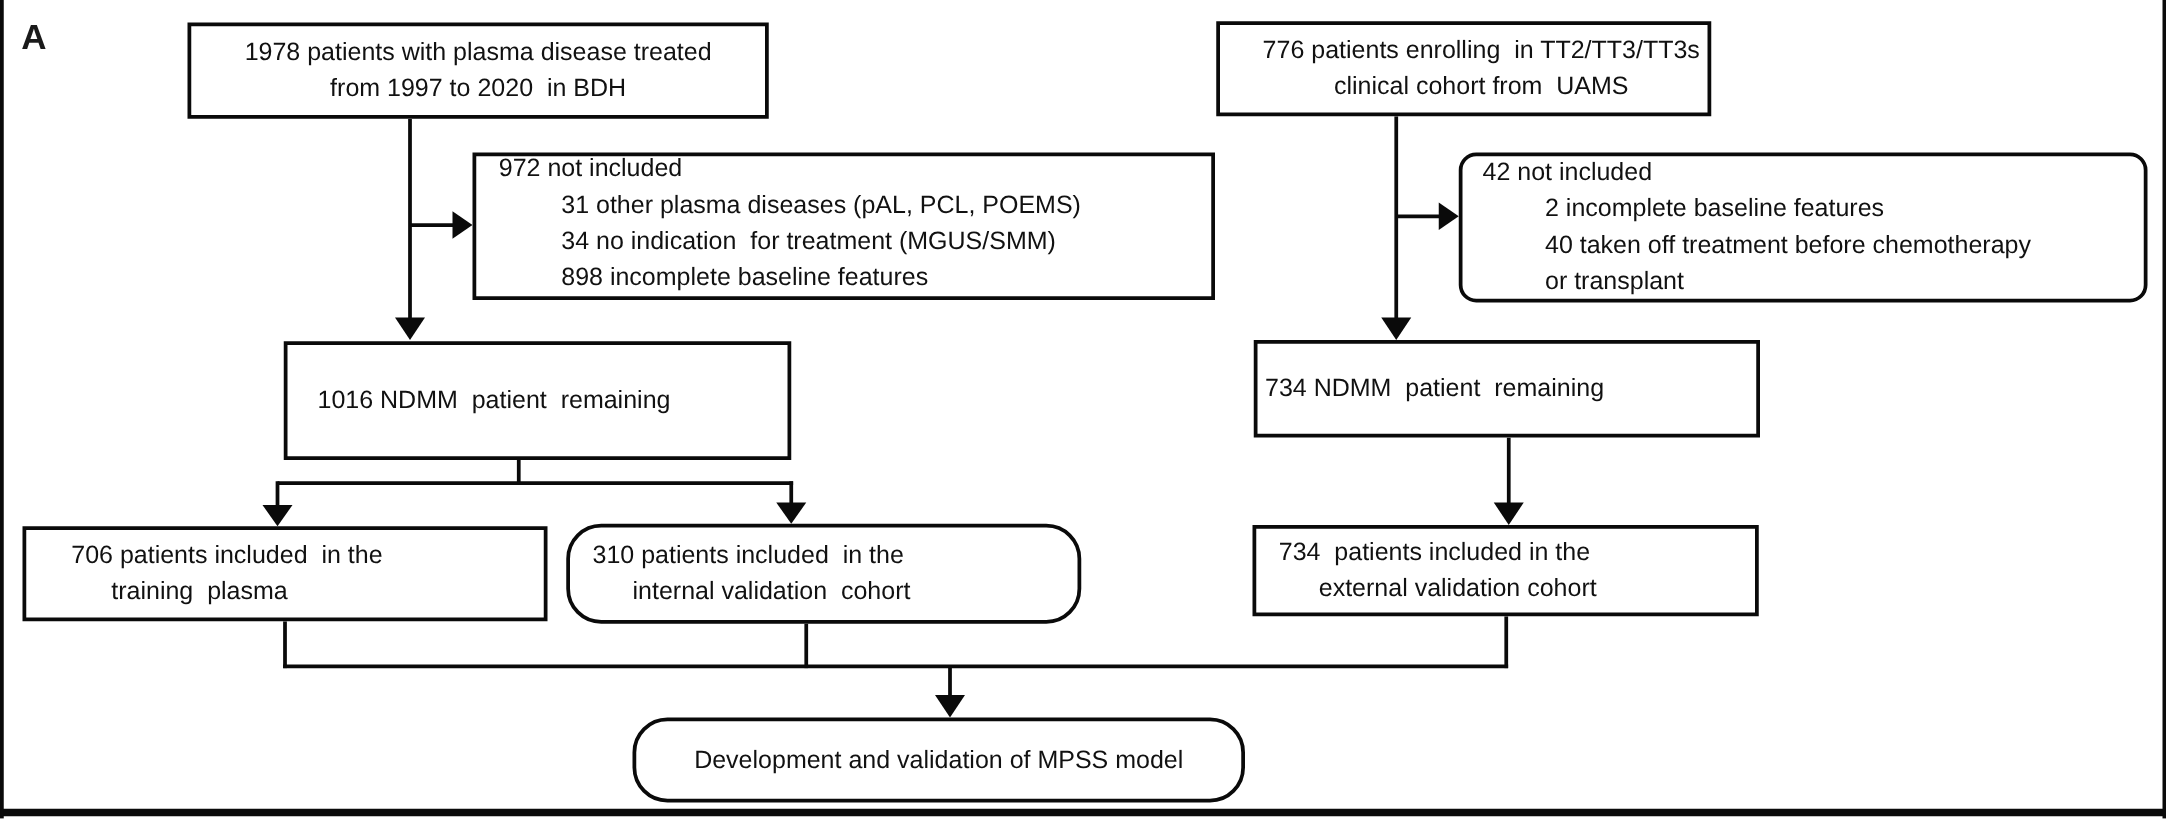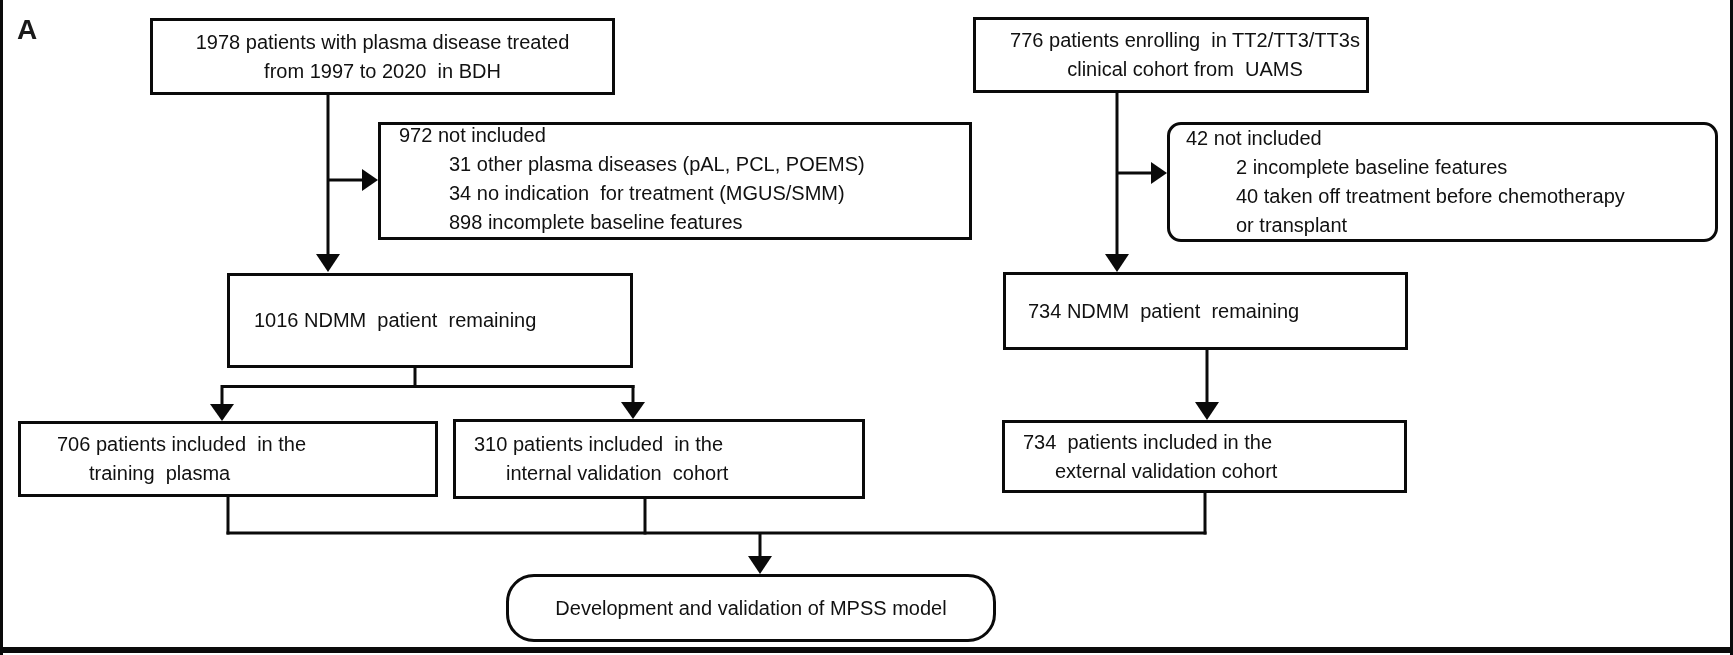--- a/index.html
+++ b/index.html
@@ -26,23 +26,23 @@
   .sub{margin-left:50px;}
   #panel-label{
     position:absolute;left:17px;top:14px;
     font-size:28px;font-weight:bold;color:#1a1a1a;
   }
   #box-bdh{left:150px;top:18px;width:465px;height:77px;}
   #box-uams{left:973px;top:17px;width:396px;height:76px;padding-left:28px;}
   #box-excl-left{left:378px;top:122px;width:594px;height:118px;padding-left:18px;justify-content:flex-end;}
   #box-excl-right{left:1167px;top:122px;width:551px;height:120px;padding-left:16px;border-radius:14px;}
   #box-ndmm-left{left:227px;top:273px;width:406px;height:95px;padding-left:24px;}
-  #box-ndmm-right{left:1003px;top:272px;width:405px;height:78px;padding-left:22px;}
+  #box-ndmm-right{left:1003px;top:272px;width:405px;height:78px;padding-left:6px;}
   #box-training{left:18px;top:421px;width:420px;height:76px;padding-left:36px;}
-  #box-internal{left:453px;top:419px;width:412px;height:80px;padding-left:18px;}
+  #box-internal{left:453px;top:419px;width:412px;height:80px;padding-left:18px;border-radius:28px;}
   #box-external{left:1002px;top:420px;width:405px;height:73px;padding-left:18px;}
   #box-mpss{left:506px;top:574px;width:490px;height:68px;border-radius:28px;}
   .cline{stroke:#0a0a0a;stroke-width:3;}
   .chead{fill:#0a0a0a;stroke:none;}
   .frame{stroke:#0a0a0a;}
 </style>
 </head>
 <body>
 
 <div id="canvas">

